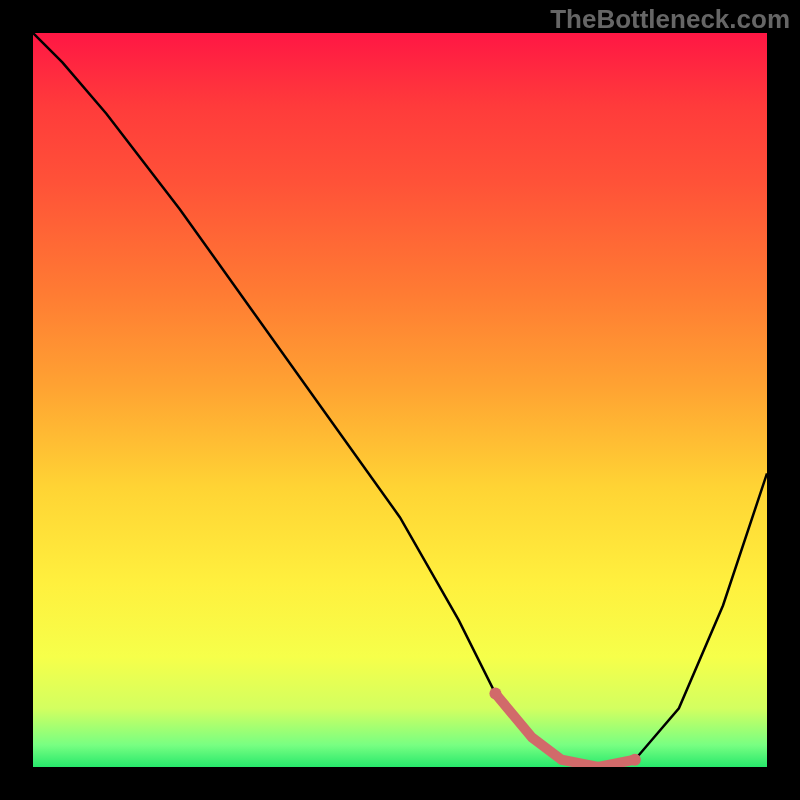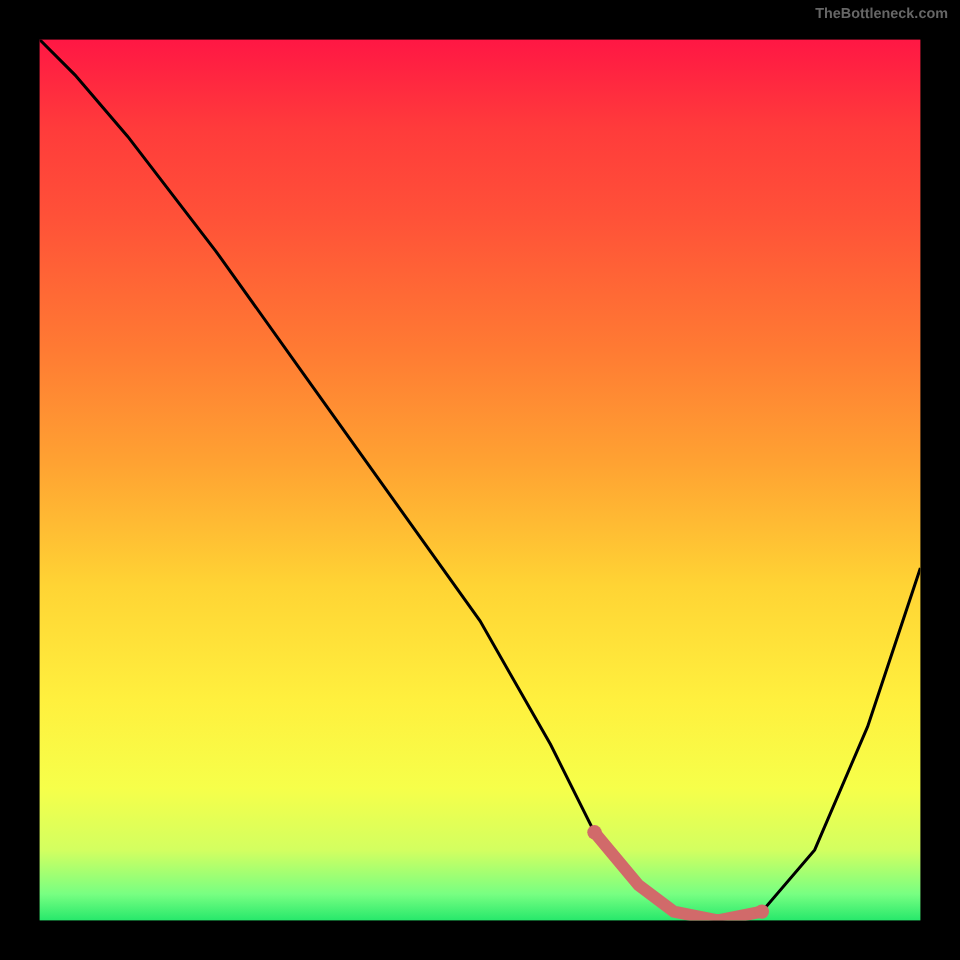--- a/index.html
+++ b/index.html
@@ -8,21 +8,21 @@
     width: 800px;
     height: 800px;
     background: #000;
     font-family: Arial, Helvetica, sans-serif;
   }
   .watermark {
     position: absolute;
     top: 4px;
     right: 10px;
     color: #666;
-    font-size: 12px;
+    font-size: 26px;
     font-weight: bold;
     z-index: 10;
   }
   .plot-area {
     position: absolute;
     left: 33px;
     top: 33px;
     width: 734px;
     height: 734px;
     background: linear-gradient(to bottom,

